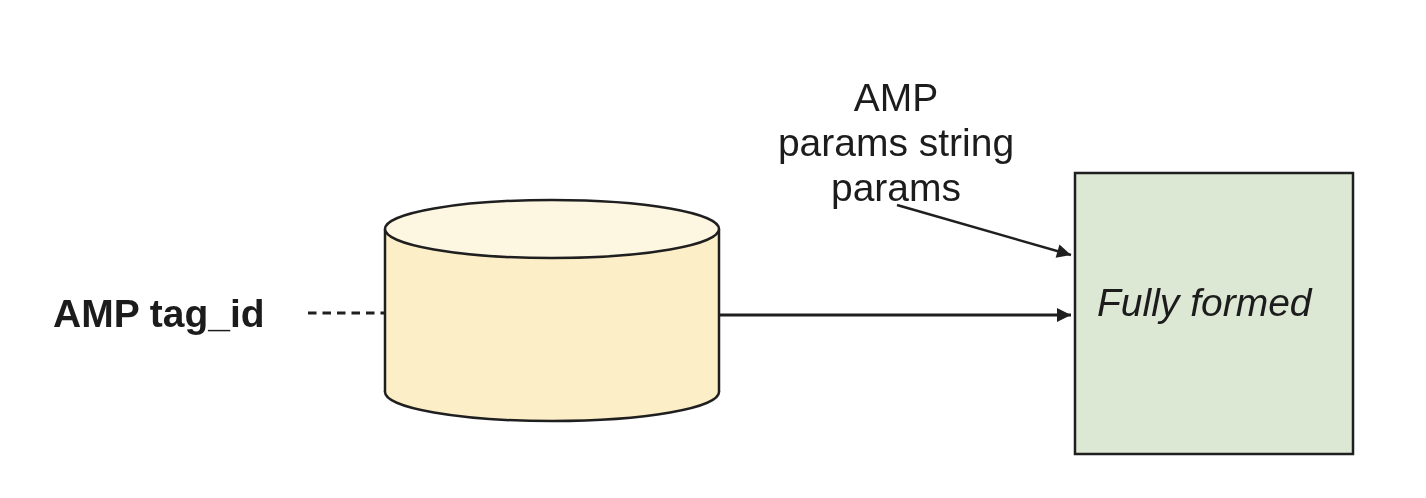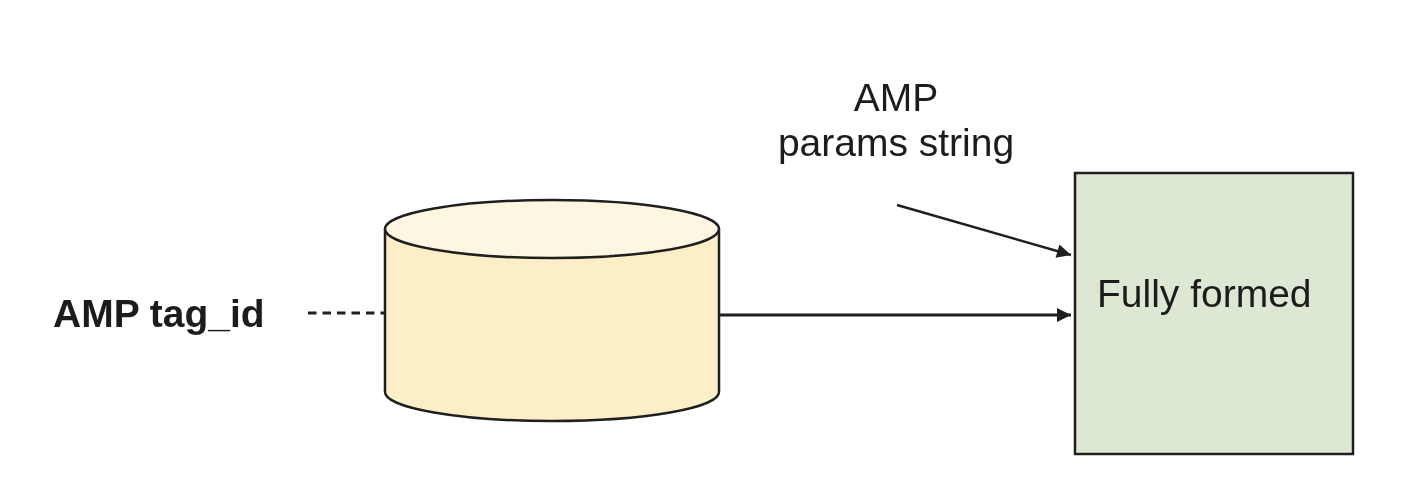--- a/index.html
+++ b/index.html
@@ -65,19 +65,20 @@
 
     <line x1="897" y1="205" x2="1071" y2="255" class="connector" stroke-width="2.5" marker-end="url(#arrowhead)"></line>
   </svg>
 
   <div class="label" style="left:53px; top:291px;font-weight:bold;">AMP tag_id</div>
 
 
   <div class="label label-center" style="left:696px; top:54px; width:400px;">
     <span class="line">AMP</span>
     <span class="line">params string</span>
+    <span class="line">params</span>
   </div>
 
-  <div class="label" style="left:1097px; top:271px;">
+  <div class="label" style="left:1097px; top:280px;font-style:italic;">
     <span class="line">Fully formed</span>
   </div>
 
 </div>
 
 </body></html>

